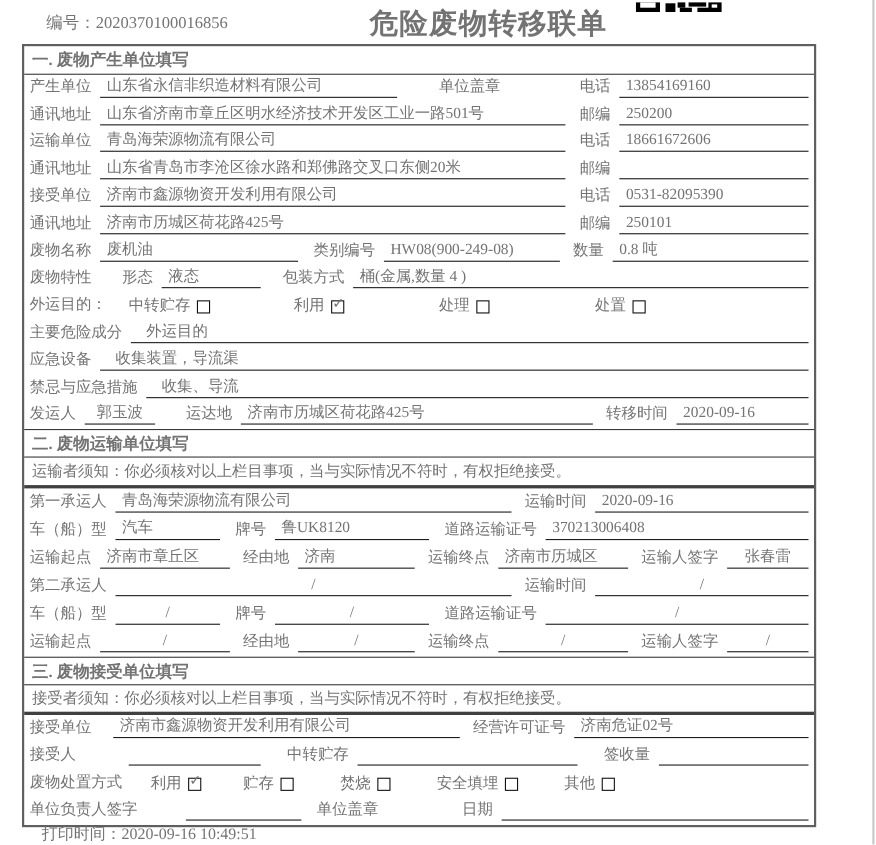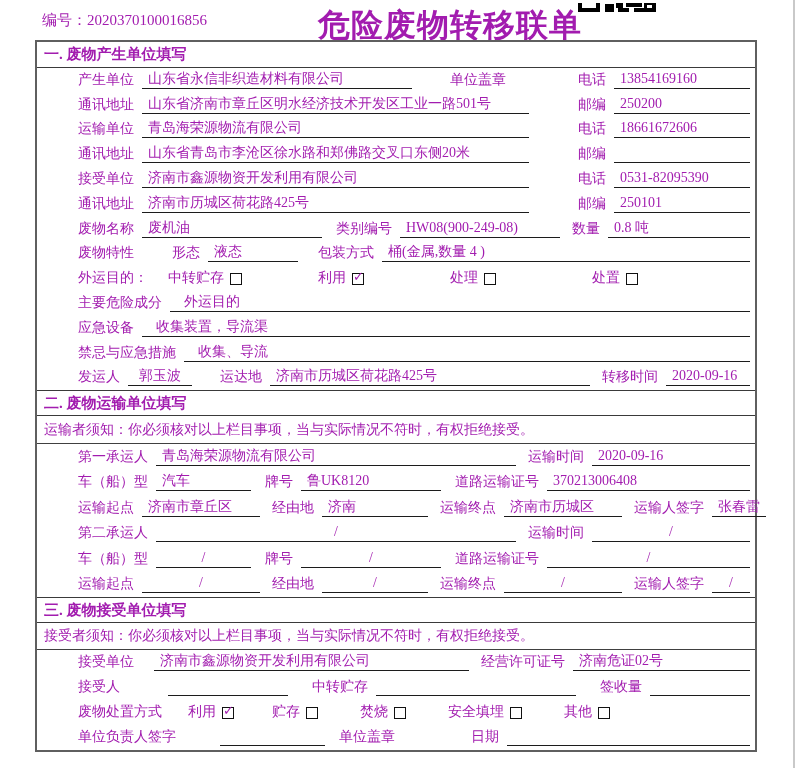--- a/index.html
+++ b/index.html
@@ -1,33 +1,33 @@
 <!DOCTYPE html>
 <html><head>
 <meta charset="utf-8">
 <style>
   html,body{margin:0;padding:0;background:#ffffff;}
   .page{position:relative;width:796px;height:768px;background:#ffffff;overflow:hidden;
-        font-family:"Liberation Serif","DejaVu Serif",serif;color:#a21caf;font-size:14px;}
+        font-family:"Liberation Serif","DejaVu Serif",serif;color:#737373;font-size:14px;}
   
   .serial{position:absolute;left:42px;top:11px;font-size:15px;white-space:nowrap;}
-  .doc-title{position:absolute;left:318px;top:4px;font-size:32px;font-weight:bold;white-space:nowrap;letter-spacing:1px;}
+  .doc-title{position:absolute;left:336px;top:4px;font-size:26px;font-weight:bold;white-space:nowrap;letter-spacing:1px;}
   .qr-frag{position:absolute;left:578px;top:0;}
   .edge-line{position:absolute;right:1px;top:0;width:2px;height:768px;background:#c9c9c9;}
   
-  .form{position:absolute;left:35px;top:40px;width:722px;border:2px solid #5f5f5f;box-sizing:border-box;background:#fff;}
+  .form{position:absolute;left:20px;top:40px;width:722px;border:2px solid #5f5f5f;box-sizing:border-box;background:#fff;}
   .sec-head{height:26px;box-sizing:border-box;display:flex;align-items:center;padding-left:7px;
             font-weight:bold;font-size:15px;border-bottom:1px solid #3a3a3a;}
   .sec-head.mid{border-top:1px solid #3a3a3a;}
   .notice{height:28px;box-sizing:border-box;display:flex;align-items:center;padding-left:7px;
-          border-bottom:1px solid #404040;white-space:nowrap;}
+          border-bottom:3px solid #404040;white-space:nowrap;}
   .row{display:flex;align-items:flex-end;height:24.8px;box-sizing:border-box;padding:0 5px 4px 5px;}
   .row.s2{height:25.5px;align-items:flex-end;}
   .row.s3{height:25px;}
-  .lbl{white-space:nowrap;padding-right:8px;line-height:19px;flex:0 0 auto;margin-left:36px;}
+  .lbl{white-space:nowrap;padding-right:8px;line-height:19px;flex:0 0 auto;}
   .u{border-bottom:1px solid #1c1c1c;line-height:19px;min-height:19px;box-sizing:border-box;
      padding:0 6px;white-space:nowrap;overflow:visible;flex:0 0 auto;}
   .u.grow{flex:1 1 aupx;flex:1;}
   .u.c{text-align:center;}
   .lp{flex:1;display:flex;align-items:flex-end;min-width:0;}
   .rp{flex:0 0 208px;display:flex;align-items:flex-end;}
   .cb{display:inline-block;width:12px;height:12px;border:1.4px solid #111;margin-left:6px;
       position:relative;top:1px;flex:0 0 auto;box-sizing:border-box;}
   .cb.checked::after{content:"\2713";position:absolute;left:0px;top:-5px;font-size:13px;
       font-family:"DejaVu Sans","Liberation Sans",sans-serif;}
@@ -132,21 +132,21 @@
       <span class="lbl">废物名称</span>
       <span class="u" style="width:180px">废机油</span>
       <span class="lbl" style="margin-left:14px">类别编号</span>
       <span class="u" style="width:160px">HW08(900-249-08)</span>
       <span class="lbl" style="margin-left:12px">数量</span>
       <span class="u grow">0.8 吨</span>
     </div>
 
     <div class="row">
       <span class="lbl">废物特性</span>
-      <span class="lbl" style="margin-left:30px">形态</span>
+      <span class="lbl" style="margin-left:20px">形态</span>
       <span class="u" style="width:90px">液态</span>
       <span class="lbl" style="margin-left:20px">包装方式</span>
       <span class="u grow">桶(金属,数量 4 )</span>
     </div>
 
     <div class="row">
       <span class="lbl">外运目的：</span>
       <span class="opt" style="margin-left:12px">
         <span>中转贮存</span>
         <span class="cb"></span>
@@ -292,15 +292,16 @@
     <div class="row s3">
       <span class="lbl">单位负责人签字</span>
       <span class="u" style="width:105px;margin-left:36px"></span>
       <span class="lbl" style="margin-left:14px">单位盖章</span>
       <span class="lbl" style="margin-left:68px">日期</span>
       <span class="u grow"></span>
     </div>
 
   </div>
 
+  <span class="print-time"><span>打印时间：</span><span>2020-09-16 10:49:51</span></span>
 
   <div class="edge-line"></div>
 </div>
 
 </body></html>

